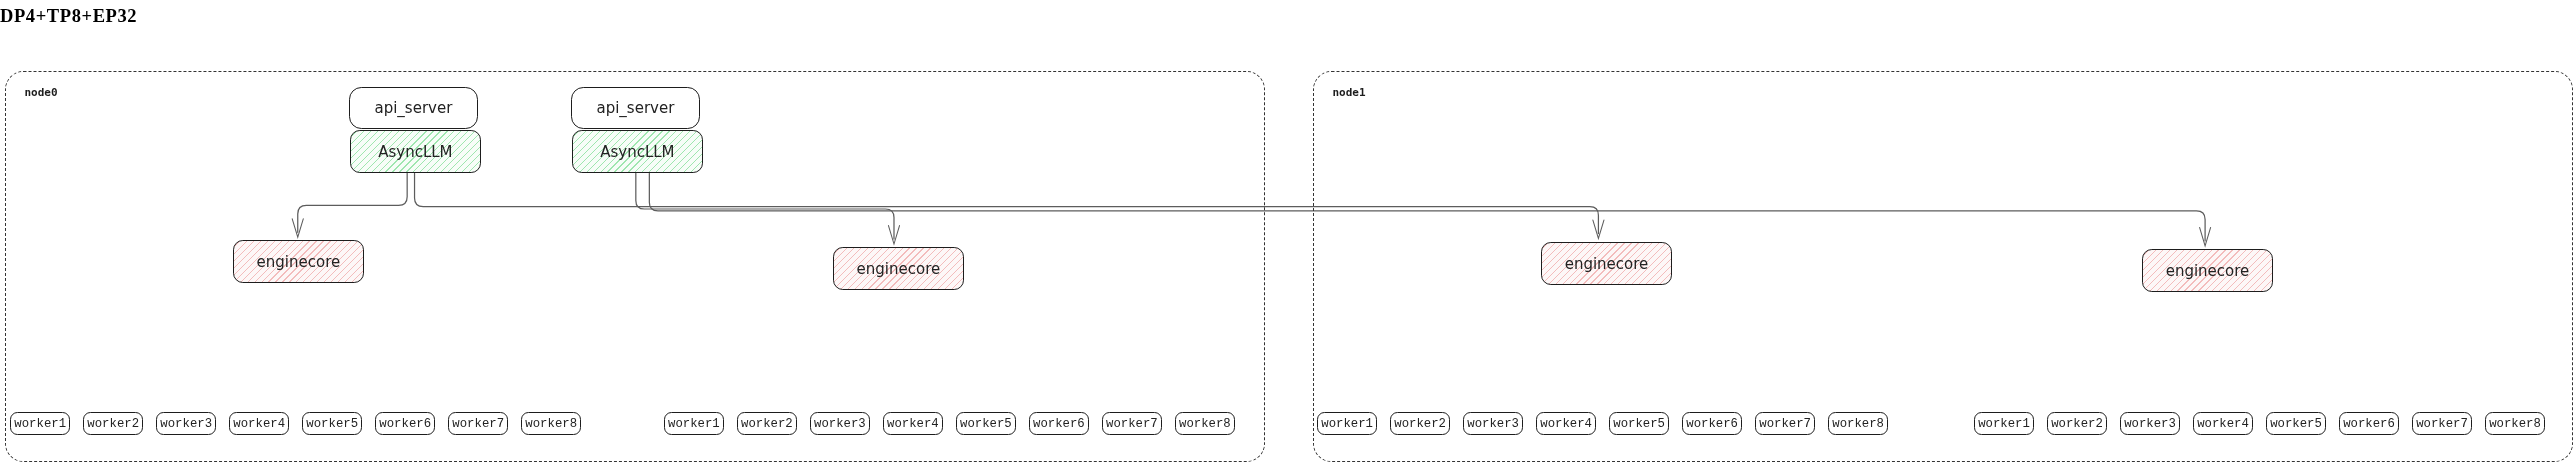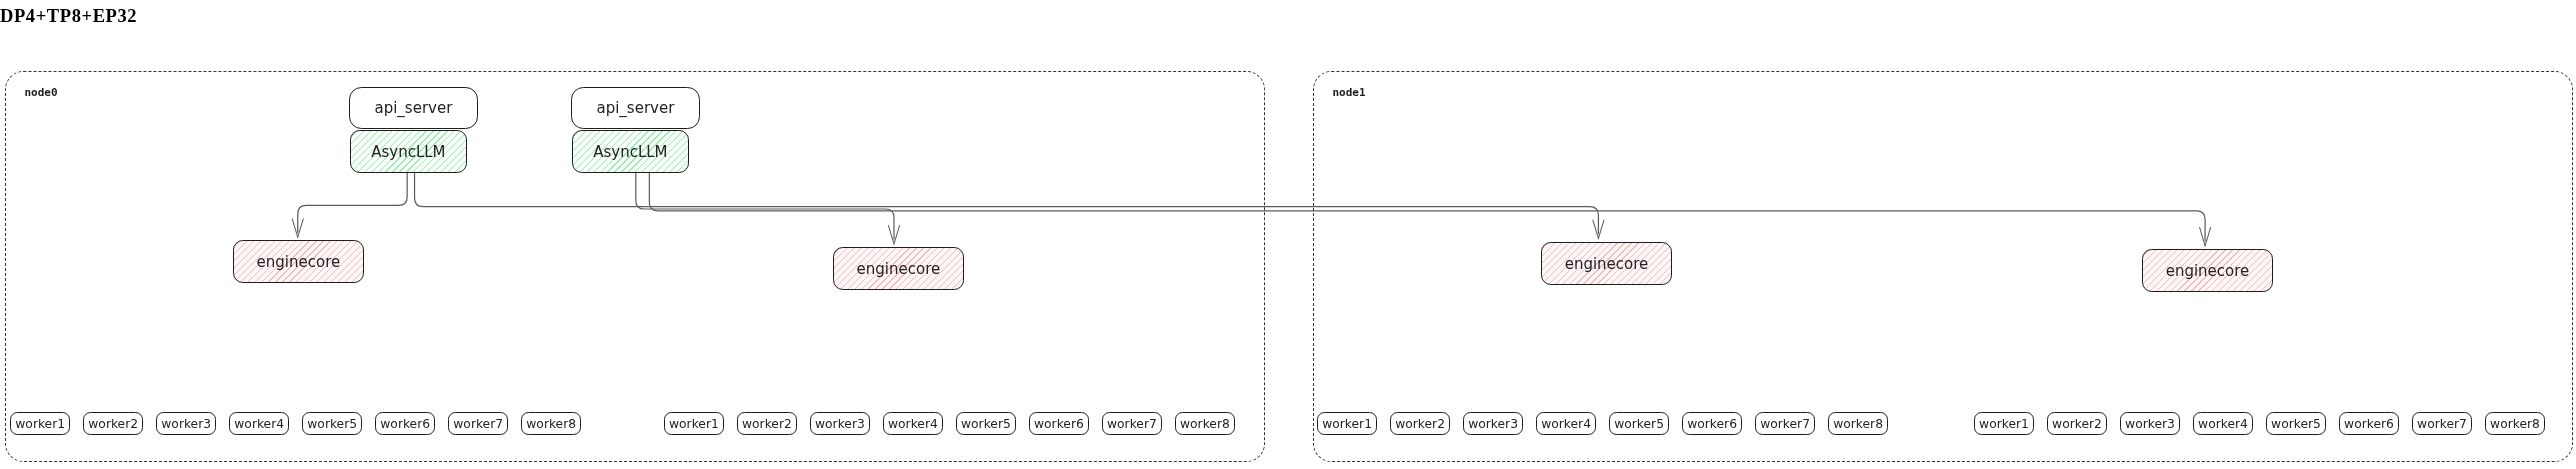--- a/index.html
+++ b/index.html
@@ -13,29 +13,29 @@
   .node{position:absolute;top:71px;height:389px;border:1.2px dashed #333333;
         border-radius:18.5px;background:transparent;z-index:2;}
   .node-label{position:absolute;left:18.5px;top:13.5px;
         font-family:"DejaVu Sans Mono","Liberation Mono",monospace;
         font-size:11px;font-weight:600;color:#1d1d1d;}
 
   .box{position:absolute;box-sizing:border-box;border:1.5px solid #1d1d1d;
        display:flex;align-items:center;justify-content:center;
        font-size:15px;color:#222;background:#ffffff;}
   .api{width:129px;height:42px;border-radius:12.3px;}
-  .asyncllm{width:117px;height:43px;border-radius:9.8px;
+  .asyncllm{width:131px;height:43px;border-radius:9.8px;
        background:repeating-linear-gradient(135deg,rgba(0,0,0,0) 0px,rgba(0,0,0,0) 4px,#9fe6af 4px,#9fe6af 4.9px),#f7fdf8;}
   .enginecore{width:131px;height:43px;border-radius:9.8px;
        background:repeating-linear-gradient(135deg,rgba(0,0,0,0) 0px,rgba(0,0,0,0) 4px,#f3bcbc 4px,#f3bcbc 4.9px),#fdf7f7;}
 
   .worker-row{position:absolute;top:340px;display:flex;gap:13px;}
   .worker{box-sizing:border-box;width:60px;height:23.4px;border:1.2px solid #1d1d1d;
        border-radius:7.4px;display:flex;align-items:center;justify-content:center;
-       font-size:12.3px;color:#222;background:#fff;flex:0 0 auto;}
+       font-size:12.3px;color:#222;background:#fff;flex:0 0 auto;font-family:Liberation Mono, monospace;}
 
   svg.connectors{position:absolute;left:0;top:0;z-index:1;pointer-events:none;}
 </style>
 </head>
 <body>
 
 <div class="title">DP4+TP8+EP32</div>
 
 <svg class="connectors" width="2576" height="469" viewBox="0 0 4188 763">
   <g stroke="#5c5c5c" stroke-width="2" fill="none" stroke-linecap="round">

